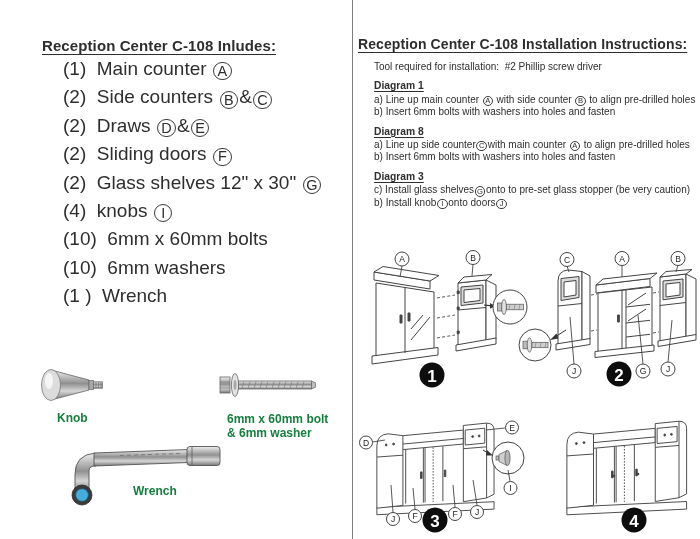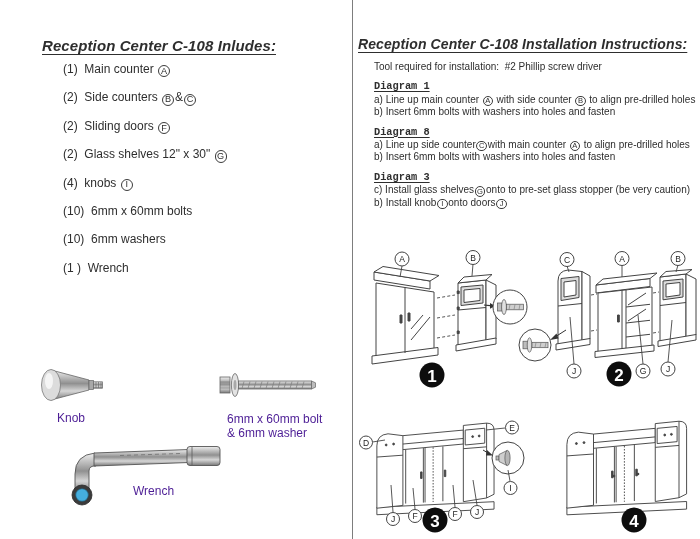--- a/index.html
+++ b/index.html
@@ -5,59 +5,60 @@
   html,body{margin:0;padding:0;}
   body{
     width:700px;height:539px;background:#ffffff;position:relative;overflow:hidden;
     font-family:"Liberation Sans", sans-serif;color:#2e2e2e;
     -webkit-font-smoothing:antialiased;
   }
   .abs{position:absolute;}
   .divider{position:absolute;left:352px;top:0;width:1px;height:539px;background:#7d7d7d;}
   .title{
     font-size:15px;font-weight:600;letter-spacing:.1px;
-    text-decoration:underline;text-underline-offset:3px;white-space:nowrap;font-style:italic;
+    text-decoration:underline;text-underline-offset:3px;white-space:nowrap;
   }
   .title.rt{font-size:14px;}
-  .inc-list{list-style:none;margin:0;padding:0;font-size:12px;}
+  .inc-list{list-style:none;margin:0;padding:0;font-size:19px;}
   .inc-list li{line-height:28.4px;white-space:pre-wrap;}
   .circ{
     display:inline-flex;align-items:center;justify-content:center;
     width:1.12em;height:1.12em;font-size:.76em;line-height:1;
     border:1px solid #3c3c3c;border-radius:50%;background:#fff;
     margin:0 .1em;vertical-align:-.08em;
   }
   .rtext{width:322px;font-size:10px;line-height:12.3px;}
   .tool-line{white-space:pre-wrap;margin-bottom:7px;}
   .sec{margin-bottom:7px;}
   .sec-head{
     font-weight:bold;font-size:10.3px;
-    text-decoration:underline;text-underline-offset:2px;margin-bottom:1px;font-family:Liberation Mono, monospace;
+    text-decoration:underline;text-underline-offset:2px;margin-bottom:1px;
   }
   .step{white-space:pre-wrap;}
-  .cap{font-size:12px;font-weight:normal;color:#4c1d95;white-space:pre-wrap;line-height:14px;}
+  .cap{font-size:12px;font-weight:bold;color:#15803d;white-space:pre-wrap;line-height:14px;}
   svg{display:block;}
   svg text{font-family:"Liberation Sans", sans-serif;}
   .lbl-txt{font-size:8.5px;fill:#222;}
   .num-txt{font-size:17px;font-weight:bold;fill:#fff;}
 </style>
 </head>
 <body>
 
 <div class="page">
 
   <div class="divider"></div>
 
   <section class="abs" style="left:0;top:0;width:352px;height:539px;">
 
     <h1 class="title abs" style="left:42px;top:27px;">Reception Center C-108 Inludes:</h1>
 
     <ul class="inc-list abs" style="left:63px;top:55px;">
       <li>(1)  Main counter <span class="circ">A</span></li>
       <li>(2)  Side counters <span class="circ">B</span>&amp;<span class="circ">C</span></li>
+      <li>(2)  Draws <span class="circ">D</span>&amp;<span class="circ">E</span></li>
       <li>(2)  Sliding doors <span class="circ">F</span></li>
       <li>(2)  Glass shelves 12" x 30" <span class="circ">G</span></li>
       <li>(4)  knobs <span class="circ">I</span></li>
       <li>(10)  6mm x 60mm bolts</li>
       <li>(10)  6mm washers</li>
       <li>(1 )  Wrench</li>
     </ul>
 
     <svg class="abs" style="left:38px;top:364px;" width="72" height="48" viewBox="0 0 72 48">
       <defs>

